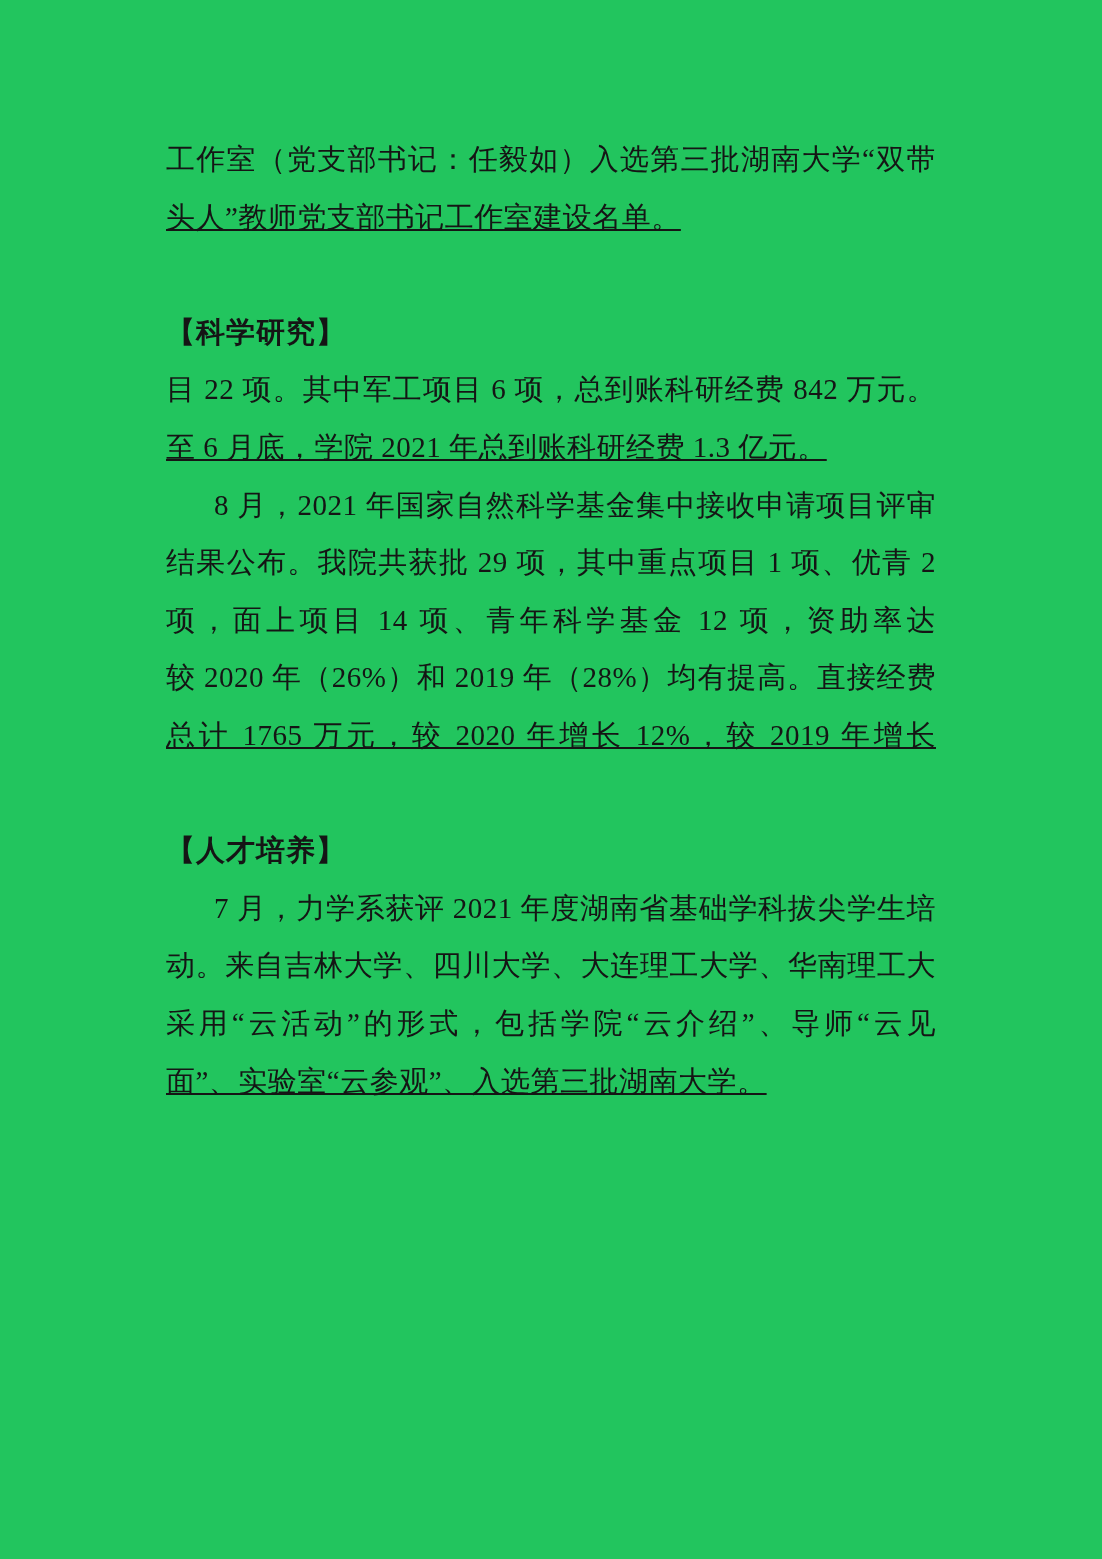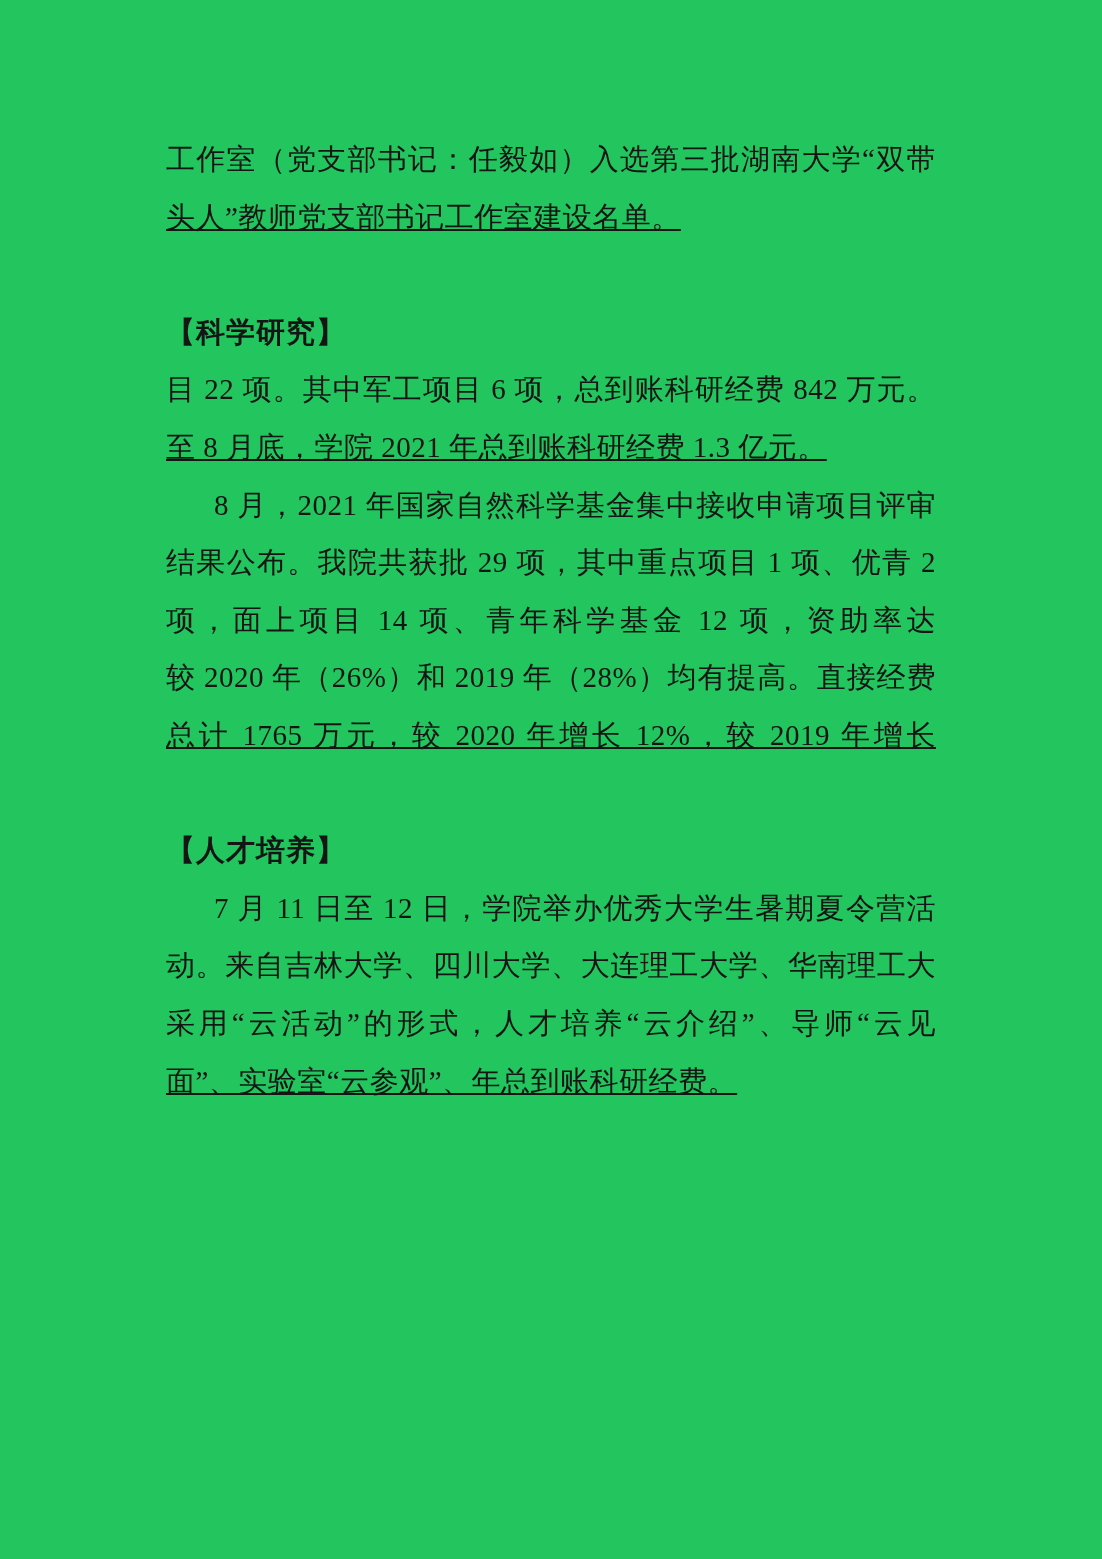--- a/index.html
+++ b/index.html
@@ -66,32 +66,32 @@
   <div class="doc">
 
     <div class="line">工作室（党支部书记：任毅如）入选第三批湖南大学“双带</div>
     <div class="line short">头人”教师党支部书记工作室建设名单。</div>
 
     <div class="spacer"></div>
 
     <div class="heading">【科学研究】</div>
 
     <div class="line">目 22 项。其中军工项目 6 项，总到账科研经费 842 万元。截</div>
-    <div class="line short">至 8 月底，学院 2021 年总到账科研经费 1.3 亿元。</div>
+    <div class="line short">至 6 月底，学院 2021 年总到账科研经费 1.3 亿元。</div>
 
     <div class="line indent">8 月，2021 年国家自然科学基金集中接收申请项目评审</div>
     <div class="line">结果公布。我院共获批 29 项，其中重点项目 1 项、优青 2</div>
     <div class="line">项，面上项目 14 项、青年科学基金 12 项，资助率达 29%，</div>
     <div class="line">较 2020 年（26%）和 2019 年（28%）均有提高。直接经费</div>
     <div class="line short">总计 1765 万元，较 2020 年增长 12%，较 2019 年增长 15%。</div>
 
     <div class="spacer"></div>
 
     <div class="heading">【人才培养】</div>
 
+    <div class="line indent">7 月，力学系获评 2021 年度湖南省基础学科拔尖学生培</div>
 
-    <div class="line indent">7 月 11 日至 12 日，学院举办优秀大学生暑期夏令营活</div>
     <div class="line">动。来自吉林大学、四川大学、大连理工大学、华南理工大</div>
-    <div class="line">采用“云活动”的形式，人才培养“云介绍”、导师“云见</div>
-    <div class="line short">面”、实验室“云参观”、年总到账科研经费。</div>
+    <div class="line">采用“云活动”的形式，包括学院“云介绍”、导师“云见</div>
+    <div class="line short">面”、实验室“云参观”、入选第三批湖南大学。</div>
 
   </div>
 </div>
 
 </body></html>

